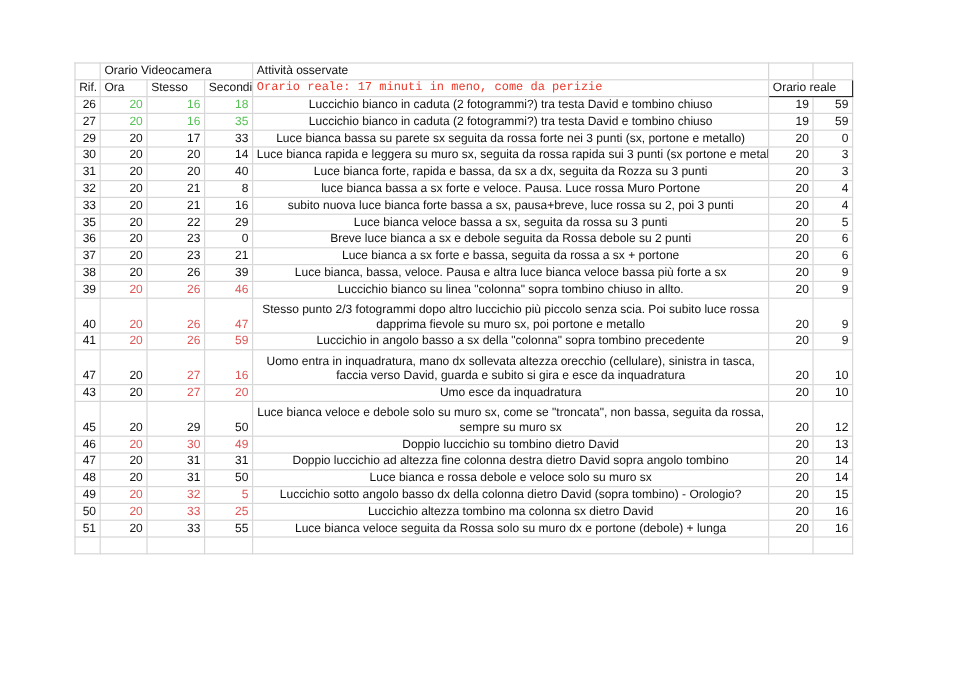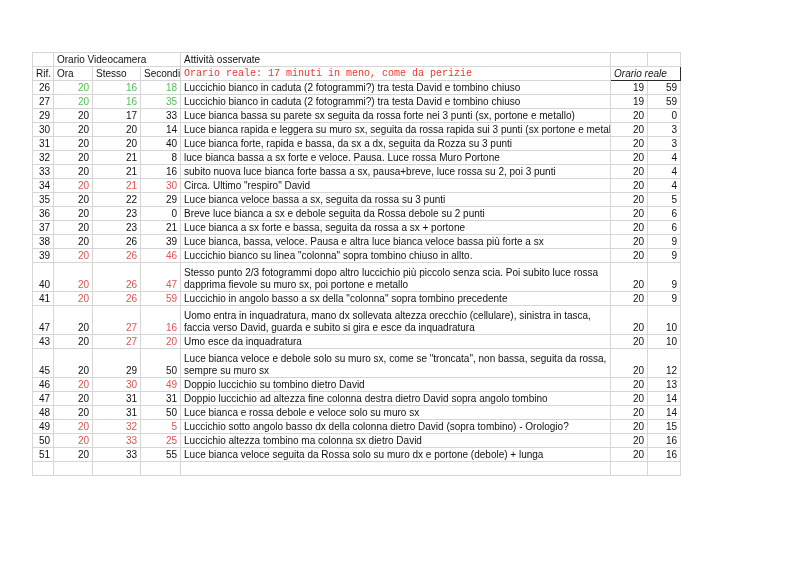--- a/index.html
+++ b/index.html
@@ -1,31 +1,31 @@
 <!DOCTYPE html>
 <html style="--green: #57c057; --red: #dd5454; --note-red: #e8392b; --grid: #d6d6d6; --box: #2a2a2a; --text: #111111;"><head>
 <meta charset="utf-8">
 <style>
   :root{
     --green:#57c057; --red:#dd5454; --note-red:#e8392b;
     --grid:#d6d6d6; --box:#2a2a2a; --text:#111;
   }
   html,body{margin:0;padding:0;}
   body{width:800px;height:565px;background:#fff;font-family:"Liberation Sans",sans-serif;overflow:hidden;}
-  .sheet{position:absolute;left:32px;top:52px;}
+  .sheet{position:absolute;left:62px;top:52px;}
   table{border-collapse:collapse;table-layout:fixed;width:648px;}
   td{border:1px solid var(--grid);font-size:10px;line-height:12px;color:var(--text);
      padding:0 3px;height:13px;vertical-align:bottom;overflow:hidden;background:#fff;}
   td.num{text-align:right;white-space:nowrap;}
-  td.act{text-align:left;white-space:nowrap;}
+  td.act{text-align:center;white-space:nowrap;}
   tr.tall td.act{white-space:normal;padding-top:1px;}
   tr.tall td{height:27px;margin-top:32px;}
   td.h{white-space:nowrap;}
   td.note{color:var(--note-red);font-family:Liberation Mono, monospace;}
-  td.dark-box{border:1px solid var(--box);font-style:italic;}
+  td.dark-box{border:1px solid var(--box);}
   .c-green{color:var(--green);}
   .c-red{color:var(--red);}
 </style>
 </head>
 <body>
 
 <div class="sheet">
   <table>
     <colgroup>
       <col style="width:21px">
@@ -111,29 +111,20 @@
         <tr>
           <td class="num">33</td>
           <td class="num">20</td>
           <td class="num">21</td>
           <td class="num">16</td>
           <td class="act">subito nuova luce bianca forte bassa a sx, pausa+breve, luce rossa su 2, poi 3 punti</td>
           <td class="num">20</td>
           <td class="num">4</td>
         </tr>
         <tr>
-          <td class="num">34</td>
-          <td class="num c-red">20</td>
-          <td class="num c-red">21</td>
-          <td class="num c-red">30</td>
-          <td class="act">Circa. Ultimo "respiro" David</td>
-          <td class="num">20</td>
-          <td class="num">4</td>
-        </tr>
-        <tr>
           <td class="num">35</td>
           <td class="num">20</td>
           <td class="num">22</td>
           <td class="num">29</td>
           <td class="act">Luce bianca veloce bassa a sx, seguita da rossa su 3 punti</td>
           <td class="num">20</td>
           <td class="num">5</td>
         </tr>
         <tr>
           <td class="num">36</td>

